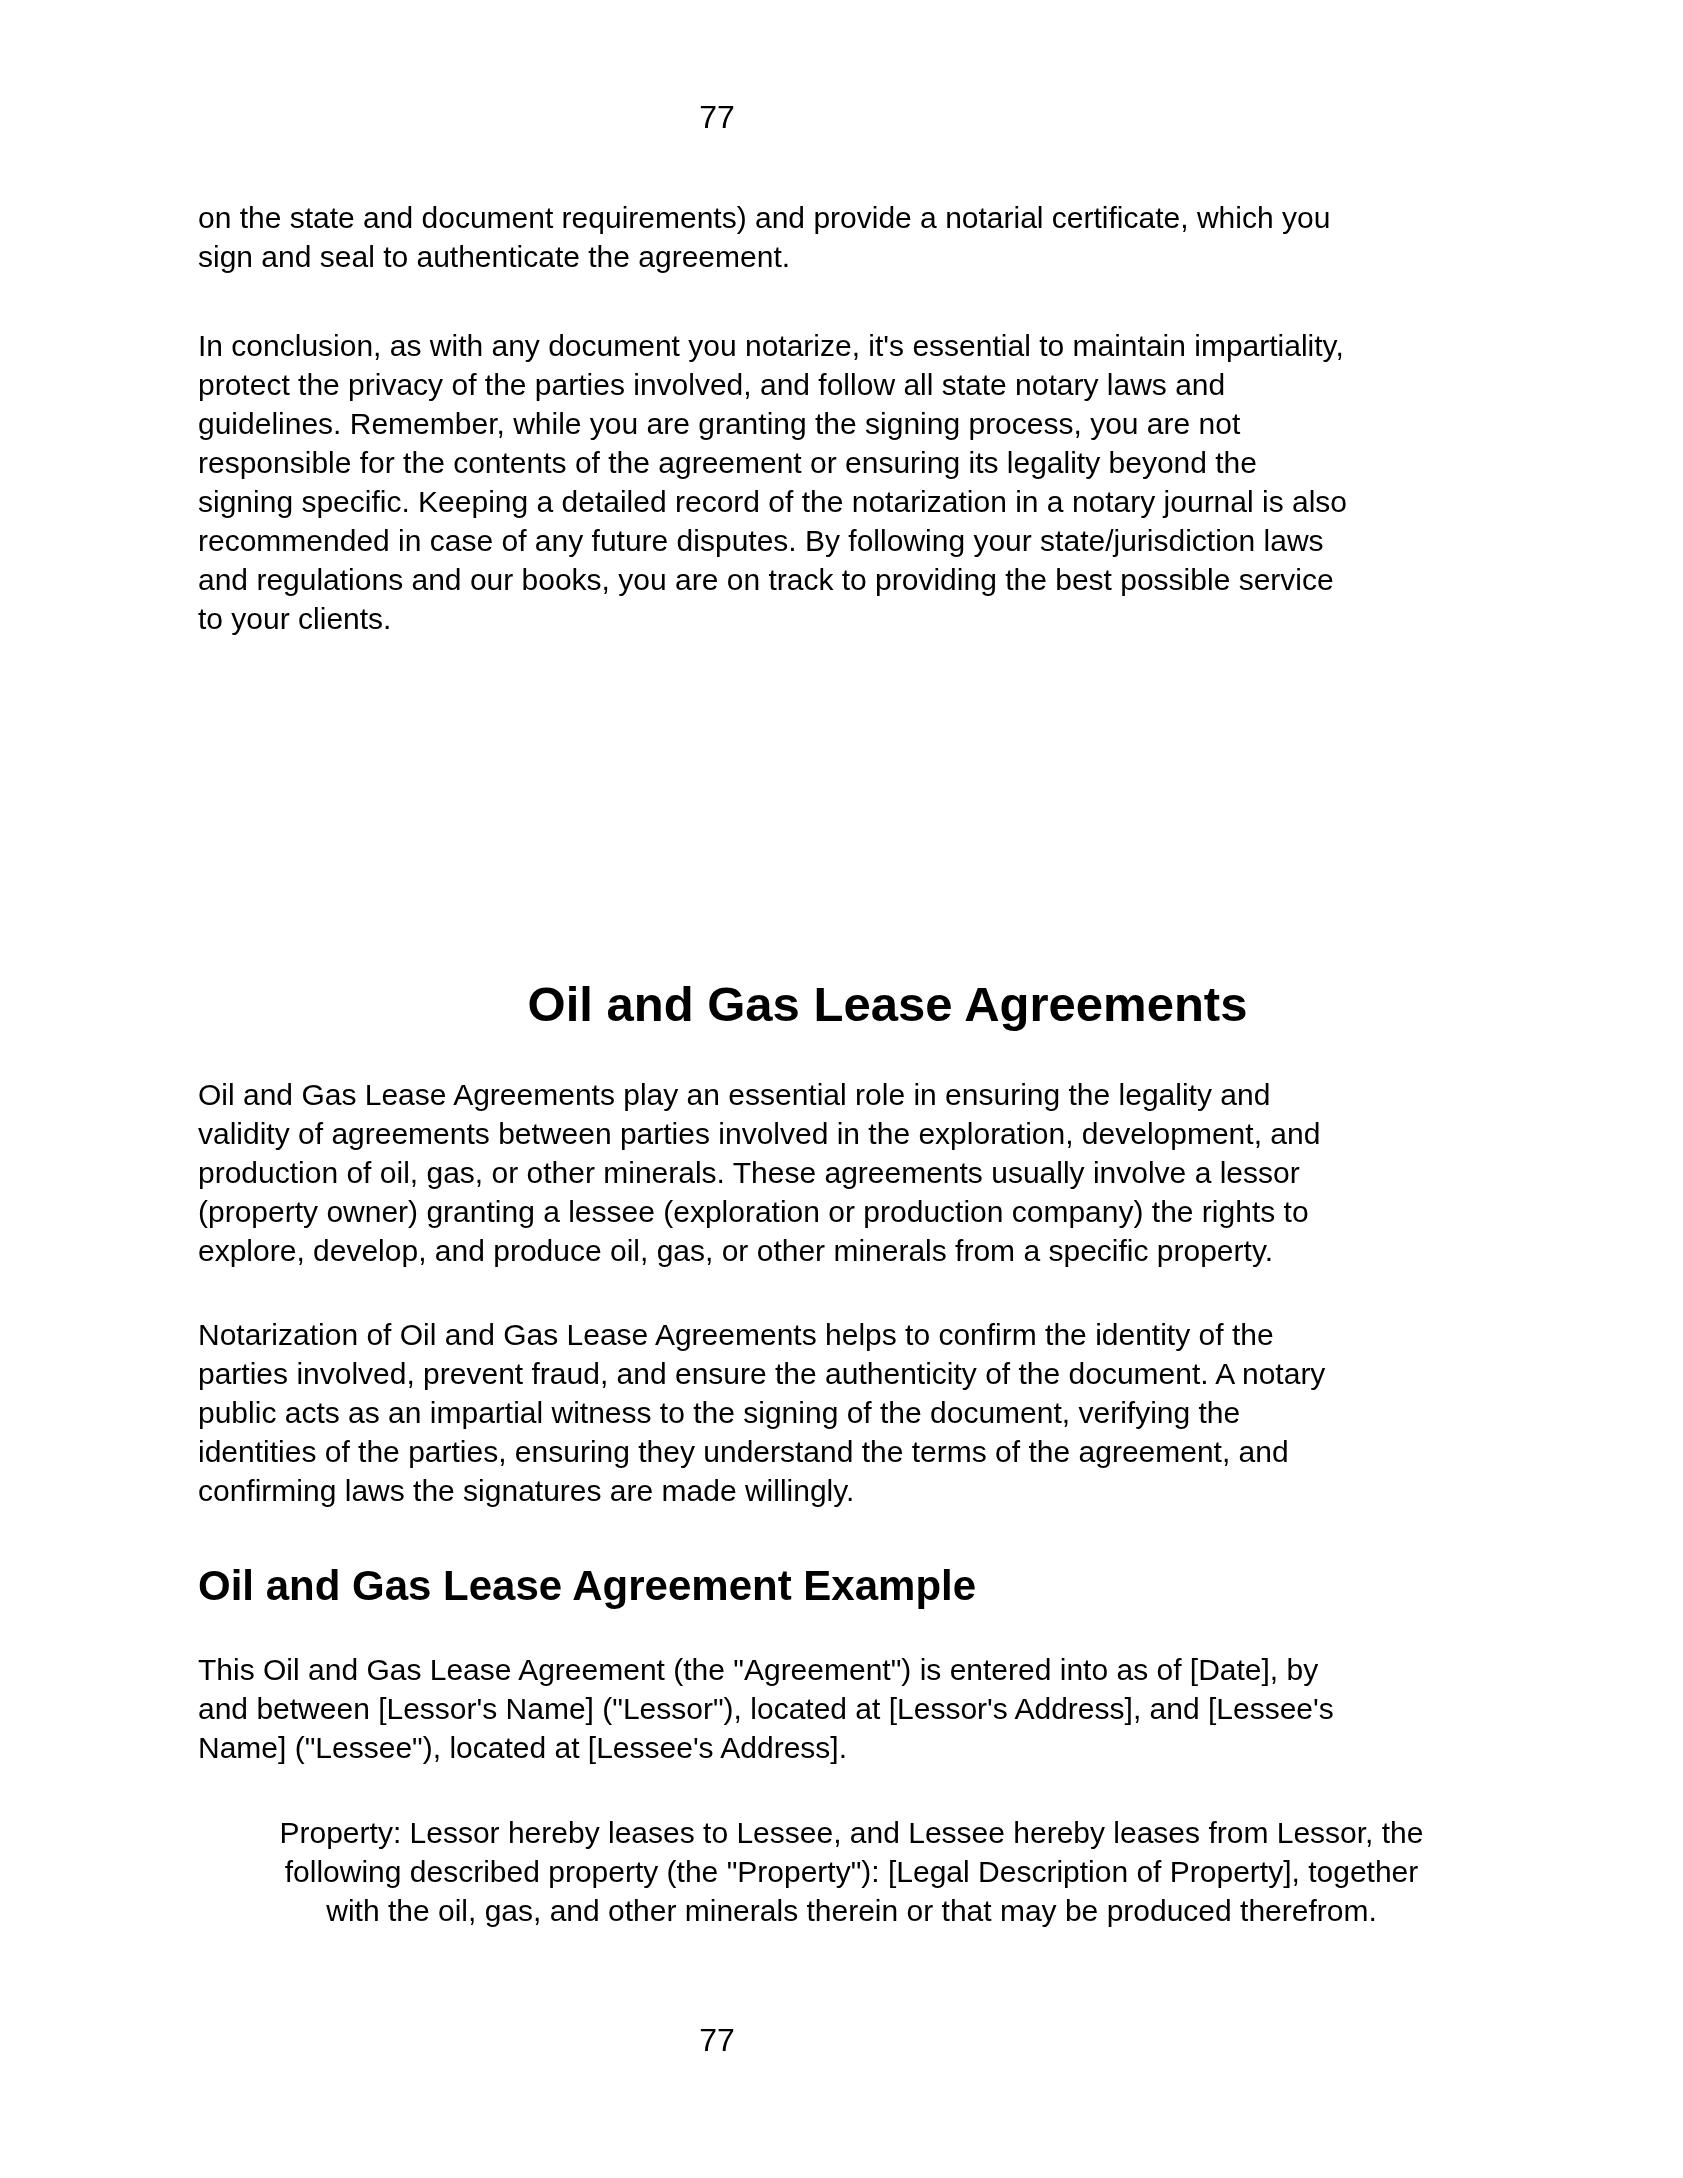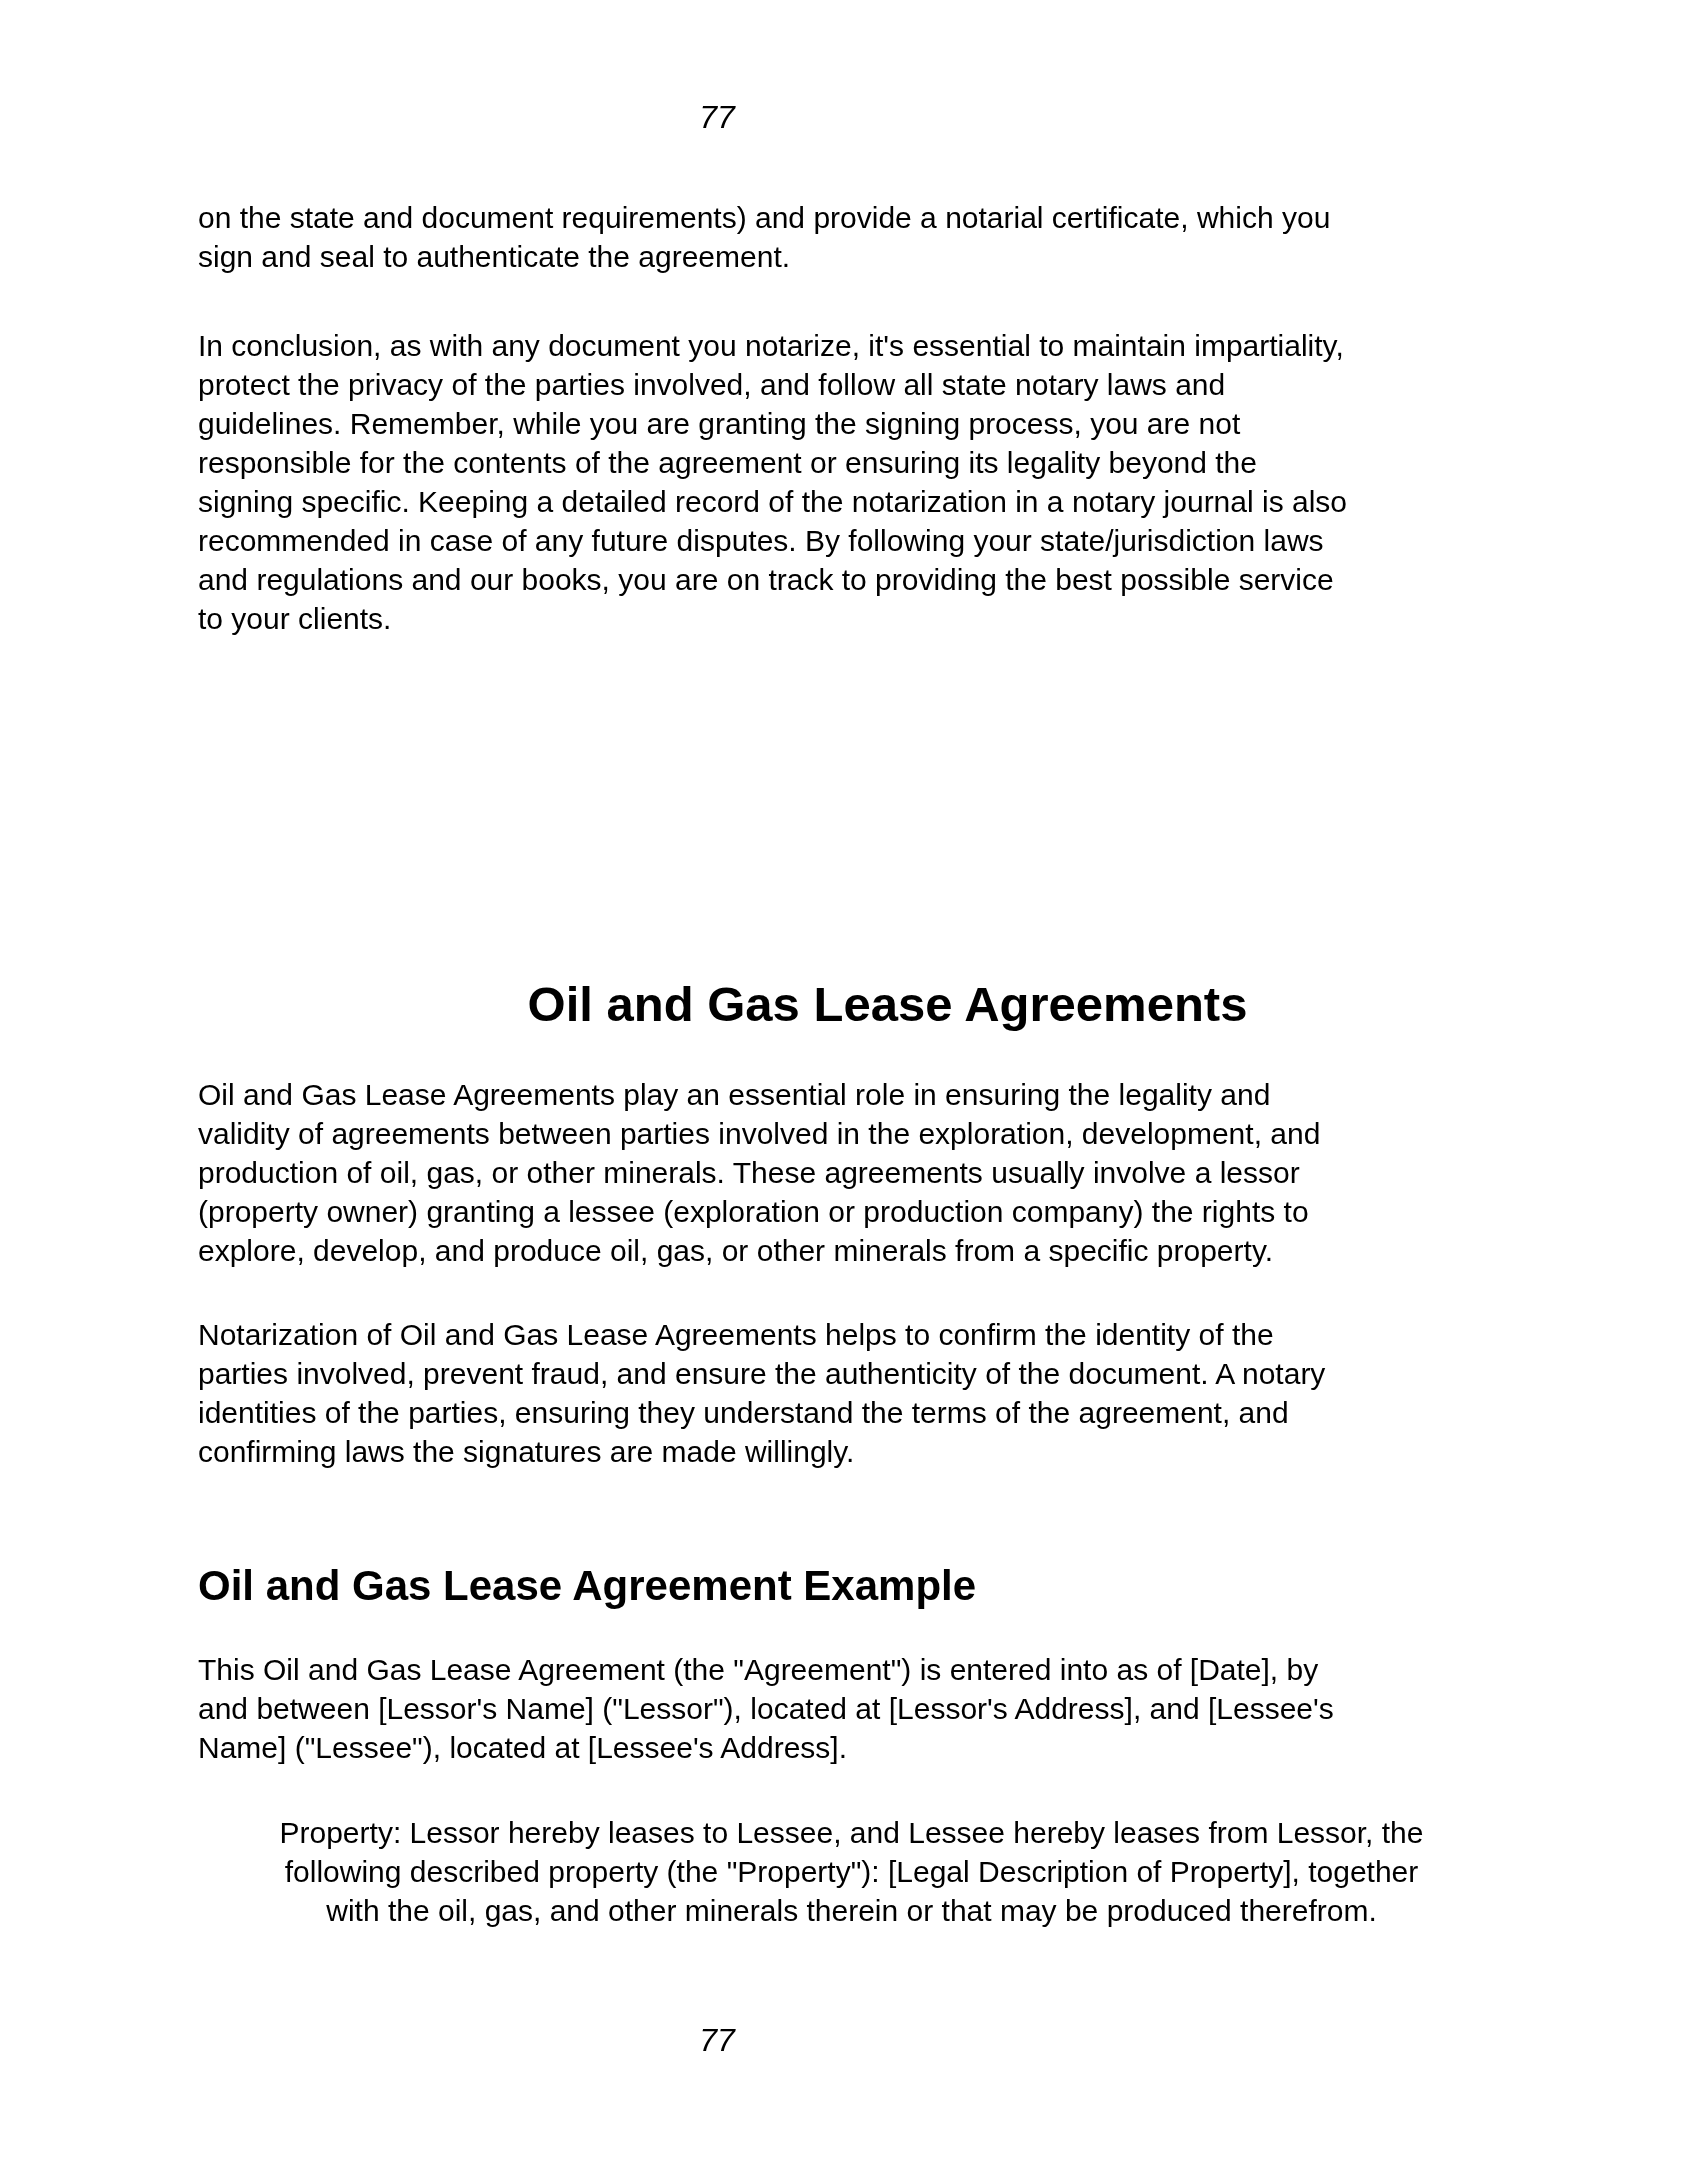--- a/index.html
+++ b/index.html
@@ -1,19 +1,19 @@
 <!DOCTYPE html>
 <html><head>
 <meta charset="utf-8">
 <style>
   html, body { margin: 0; padding: 0; background: #ffffff; }
   body { width: 1683px; height: 2178px; position: relative; overflow: hidden; }
   .page { position: absolute; left: 0; top: 0; width: 1683px; height: 2178px; background: #ffffff; color: #000000;
           font-family: "Liberation Sans", sans-serif; }
-  .page-number { position: absolute; left: 0; width: 1434px; text-align: center; font-size: 32px; line-height: 32px; font-style: italic; }
+  .page-number { position: absolute; left: 0; width: 1434px; text-align: center; font-size: 32px; line-height: 32px; }
   .page-number.top { top: 101px; }
   .page-number.bottom { top: 2024px; }
   .para { position: absolute; left: 198px; width: 1307px; font-size: 30px; line-height: 39px; white-space: nowrap; }
   .para .line { display: block; height: 39px; }
   .h1 { position: absolute; left: 0; width: 1683px; text-align: center; font-weight: bold; font-size: 49px; line-height: 55px; white-space: nowrap; padding-left: 46px; }
   .h2 { position: absolute; left: 198px; font-weight: bold; font-size: 42px; line-height: 48px; white-space: nowrap; }
 </style>
 </head>
 <body>
 
@@ -43,20 +43,21 @@
     <span class="line">Oil and Gas Lease Agreements play an essential role in ensuring the legality and</span>
     <span class="line">validity of agreements between parties involved in the exploration, development, and</span>
     <span class="line">production of oil, gas, or other minerals. These agreements usually involve a lessor</span>
     <span class="line">(property owner) granting a lessee (exploration or production company) the rights to</span>
     <span class="line">explore, develop, and produce oil, gas, or other minerals from a specific property.</span>
   </div>
 
   <div class="para" style="top:1315px;">
     <span class="line">Notarization of Oil and Gas Lease Agreements helps to confirm the identity of the</span>
     <span class="line">parties involved, prevent fraud, and ensure the authenticity of the document. A notary</span>
+    <span class="line">public acts as an impartial witness to the signing of the document, verifying the</span>
     <span class="line">identities of the parties, ensuring they understand the terms of the agreement, and</span>
     <span class="line">confirming laws the signatures are made willingly.</span>
   </div>
 
   <div class="h2" style="top:1562px;">Oil and Gas Lease Agreement Example</div>
 
   <div class="para" style="top:1650px;">
     <span class="line">This Oil and Gas Lease Agreement (the "Agreement") is entered into as of [Date], by</span>
     <span class="line">and between [Lessor's Name] ("Lessor"), located at [Lessor's Address], and [Lessee's</span>
     <span class="line">Name] ("Lessee"), located at [Lessee's Address].</span>

